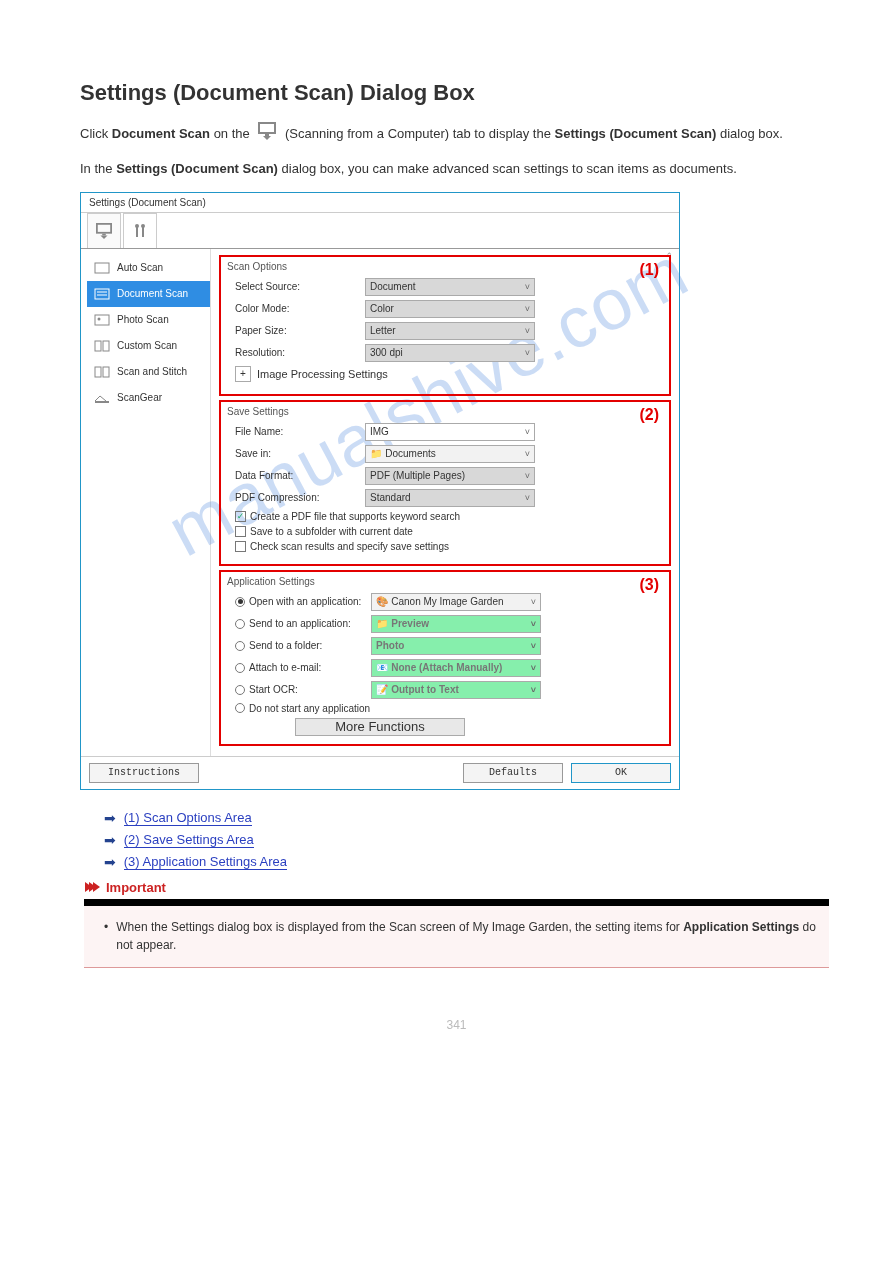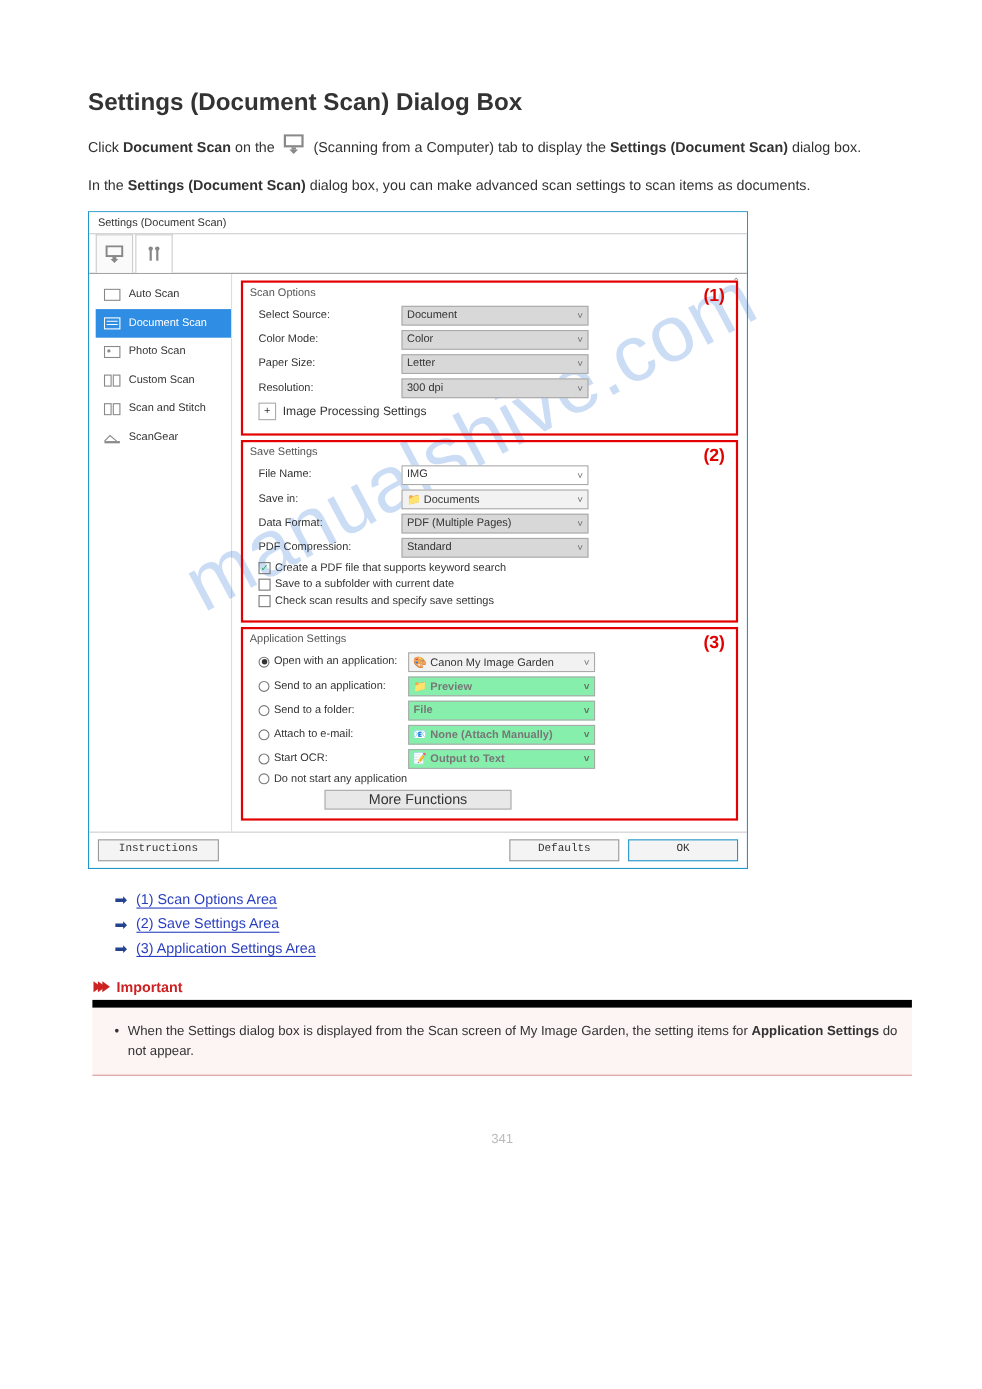--- a/index.html
+++ b/index.html
@@ -38,21 +38,21 @@
   .morebtn { width: 170px; height: 18px; border: 1px solid #aaa; background: #e8e8e8; margin-left: 68px; font-size: 13px; display: flex; align-items: center; justify-content: center; }
   .footer { border-top: 1px solid #ccc; padding: 6px 8px; display: flex; justify-content: space-between; }
   .fbtn { width: 110px; height: 20px; border: 1px solid #999; background: #f4f4f4; font-size: 10px; display: flex; align-items: center; justify-content: center; font-family: Liberation Mono, monospace; }
   .fbtn.right { width: 100px; }
   .fbtn.ok { border-color: #2196c8; }
   .fright { display: flex; gap: 8px; text-align: center; }
   .links { margin: 16px 0 10px 24px; }
   .lrow { display: flex; align-items: center; gap: 8px; margin: 6px 0; }
   .arrow-blue { color: #24438f; font-size: 14px; }
   .link { color: #2a3fc0; border-bottom: 1px solid #2a3fc0; font-size: 13px; display: inline-block; }
-  .important-h { display: flex; align-items: center; gap: 6px; color: #c22; font-size: 13px; font-weight: bold; margin: 20px 0 4px 8px; }
+  .important-h { display: flex; align-items: center; gap: 6px; color: #c22; font-size: 13px; font-weight: bold; margin: 10px 0 4px 8px; }
   .chev3 { display: inline-flex; }
   .chev { width: 0; height: 0; border-top: 5px solid transparent; border-bottom: 5px solid transparent; border-left: 7px solid #c22; margin-left: -3px; }
   .important-body { background: #fdf4f4; border-top: 7px solid #000000; border-bottom: 1px solid #d99; padding: 10px 12px 10px 20px; font-size: 12px; line-height: 1.55; margin: 0 4px; }
   .bullet { display: flex; margin: 2px 0; }
   .bullet::before { content: "•"; margin-right: 8px; }
   .pagenum { text-align: center; color: #bbb; font-size: 12px; margin-top: 50px; }
   .watermark { position: absolute; left: 140px; top: 360px; font-size: 72px; color: rgba(70,130,220,0.28); transform: rotate(-28deg); pointer-events: none; font-family: Arial; letter-spacing: 1px; }
   .scroll-up { position: absolute; right: 6px; top: 2px; font-size: 9px; color: #999; }
 </style>
 </head>
@@ -268,21 +268,21 @@
                 <span class="select">
                   <span>📁 <span>Preview</span></span>
                 </span>
               </span>
             </div>
           <div class="row dis">
               <span class="radio"></span>
               <span class="rlabel" style="width:122px;margin-left:4px">Send to a folder:</span>
               <span class="rctrl">
                 <span class="select">
-                  <span>File</span>
+                  <span>Photo</span>
                 </span>
               </span>
             </div>
           <div class="row dis">
               <span class="radio"></span>
               <span class="rlabel" style="width:122px;margin-left:4px">Attach to e-mail:</span>
               <span class="rctrl">
                 <span class="select">
                   <span>📧 <span>None (Attach Manually)</span></span>
                 </span>

